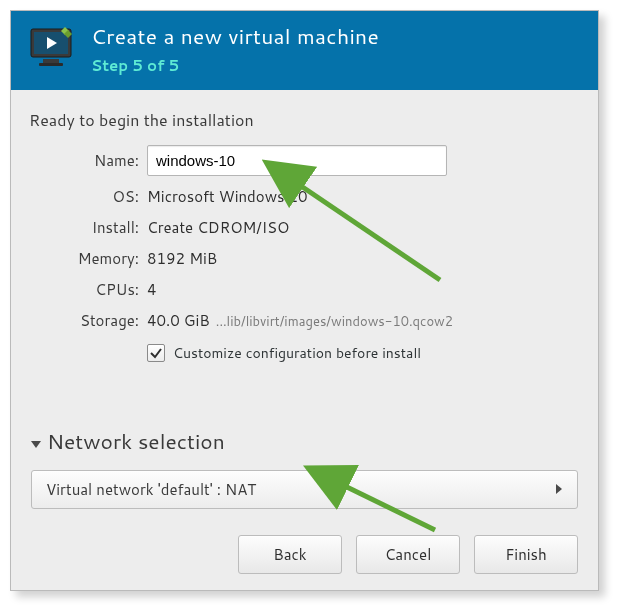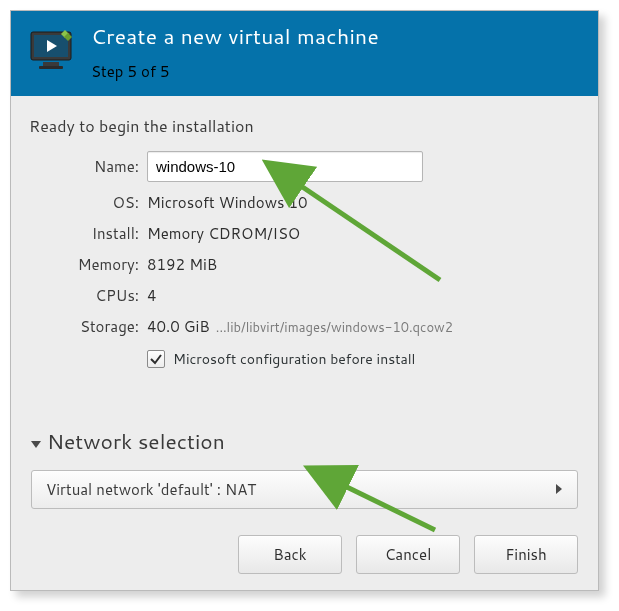--- a/index.html
+++ b/index.html
@@ -24,34 +24,34 @@
     .header {
       background: #0572aa;
       color: #fff;
       display: flex;
       align-items: center;
       padding: 10px 14px 14px 14px;
       gap: 14px;
     }
     .header-icon { width: 52px; height: 52px; flex-shrink: 0; position: relative; }
     .header h1 { font-size: 21px; font-weight: 400; color: #fff; letter-spacing: 0.3px; }
-    .header .step { font-size: 15px; color: #000000; margin-top: 10px; }
+    .header .step { font-size: 15px; color: #5eead4; margin-top: 4px; font-weight: bold; }
     .body { padding: 18px 18px 16px 18px; flex: 1; display: flex; flex-direction: column; }
     .section-title { font-size: 16px; color: #3a3a3a; margin-bottom: 14px; }
     .form-grid {
       display: grid;
       grid-template-columns: 96px 1fr;
       column-gap: 8px;
       row-gap: 10px;
       align-items: center;
       margin: 0 14px 4px 14px;
     }
     .form-grid .label { text-align: right; color: #3a3a3a; font-size: 15px; }
     .name-input {
-      width: 276px;
+      width: 300px;
       padding: 6px 8px;
       font-size: 15px;
       border: 1px solid #b5b5b5;
       background: #fff;
       box-shadow: inset 0 1px 1px rgba(0,0,0,0.08);
       border-radius: 2px;
     }
     .value { font-size: 15px; color: #2e2e2e; display: flex; align-items: baseline; gap: 6px; }
     .path { color: #7a7a7a; font-size: 13px;}
     .checkbox-row {
@@ -136,41 +136,41 @@
     <div class="section-title">Ready to begin the installation</div>
 
     <div class="form-grid">
       <div class="label">Name:</div>
       <div><input class="name-input" type="text" value="windows-10" style=""></div>
 
       <div class="label">OS:</div>
       <div class="value">Microsoft Windows 10</div>
 
       <div class="label">Install:</div>
-      <div class="value">Memory CDROM/ISO</div>
+      <div class="value">Create CDROM/ISO</div>
 
       <div class="label">Memory:</div>
       <div class="value">8192 MiB</div>
 
       <div class="label">CPUs:</div>
       <div class="value">4</div>
 
       <div class="label">Storage:</div>
       <div class="value">
         <span>40.0 GiB</span>
         <span class="path">...lib/libvirt/images/windows-10.qcow2</span>
       </div>
 
       <div class="checkbox-row">
         <div class="checkbox">
           <svg viewBox="0 0 14 14">
               <polyline points="2,7 6,11 12,3" fill="none" stroke="#2e2e2e" stroke-width="2"></polyline>
             </svg>
         </div>
-        <span>Microsoft configuration before install</span>
+        <span>Customize configuration before install</span>
       </div>
     </div>
 
     <div class="spacer"></div>
 
     <div class="expander">
       <span>
         <svg width="10" height="10" viewBox="0 0 10 10">
             <polygon points="0,2 10,2 5,9" fill="#4a4a4a"></polygon>
           </svg>

